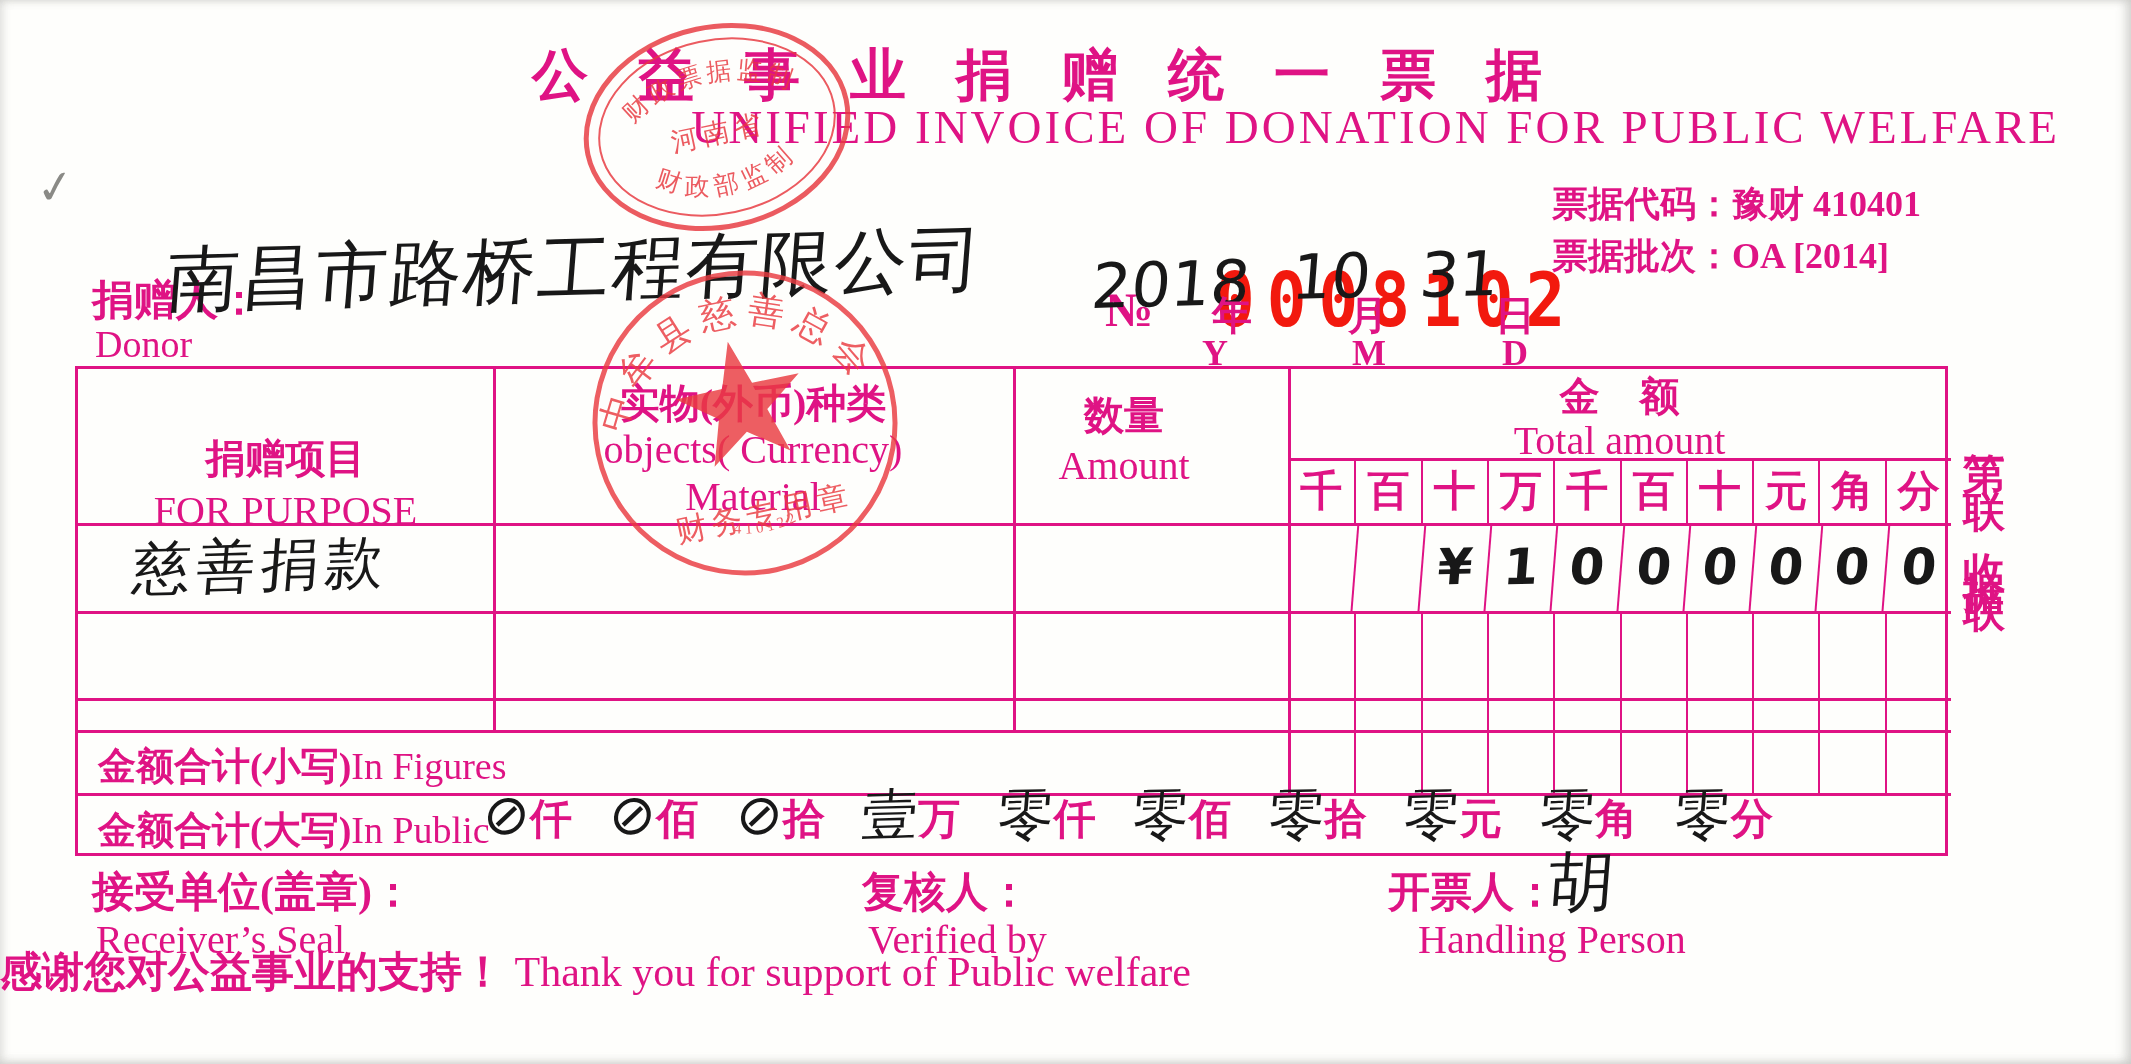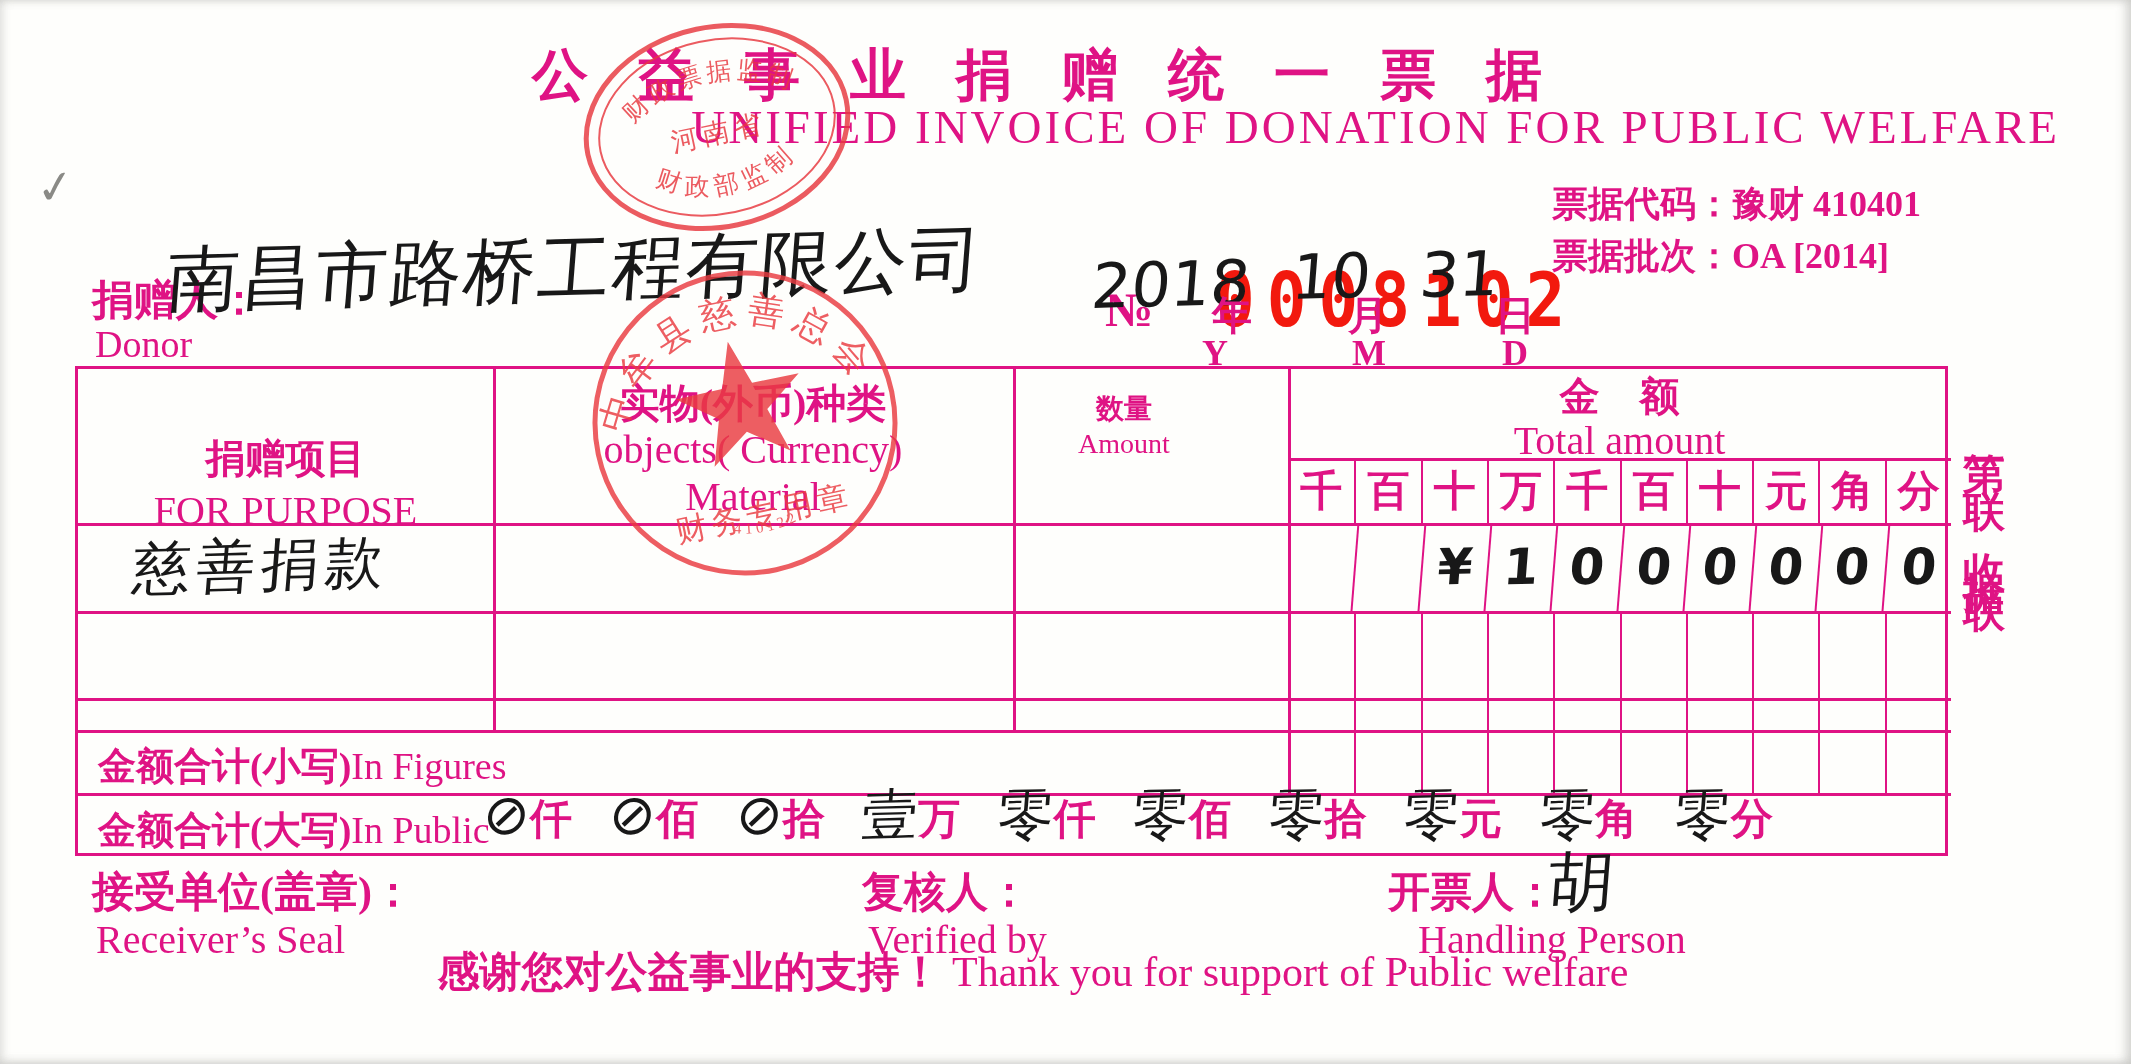--- a/index.html
+++ b/index.html
@@ -58,21 +58,21 @@
   .hl.h1{left:1210px;top:89px;width:663px;}
   .hl.h2{left:0;top:154px;width:1873px;}
   .hl.h3{left:0;top:242px;width:1873px;}
   .hl.h4{left:0;top:329px;width:1873px;}
   .hl.h5{left:0;top:361px;width:1873px;}
   .hl.h6{left:0;top:424px;width:1873px;}
 
   .hdr{position:absolute;text-align:center;font-weight:bold;}
   .c1h{left:0;top:28px;width:415px;font-size:40px;line-height:1.3;margin-top:36px;}
   .c2h{left:415px;top:12px;width:520px;font-size:40px;line-height:1.16;}
-  .c3h{left:935px;top:22px;width:222px;font-size:28px;line-height:1.25;}
+  .c3h{left:935px;top:22px;width:222px;font-size:40px;line-height:1.25;}
   .c4h{left:1210px;top:6px;width:663px;font-size:40px;line-height:1.1;}
   .en{font-weight:normal;}
 
   .amount-grid{
     position:absolute;left:1210px;top:89px;width:663px;height:335px;
     display:grid;grid-template-columns:repeat(10,1fr);grid-template-rows:65px 88px 87px 32px 63px;
   }
   .agc{display:flex;align-items:center;justify-content:center;box-sizing:border-box;}
   .agc.bl{border-left:2.5px solid var(--pink);}
   .agc.dh{font-size:42px;font-weight:bold;color:var(--pink);}
@@ -97,21 +97,21 @@
   .copy-strip .gap{display:inline-block;height:46px;}
 
   
   .f-receiver-cn{left:92px;top:864px;font-size:42px;font-weight:bold;}
   .f-receiver-en{left:96px;top:916px;font-size:40px;}
   .f-verifier-cn{left:862px;top:864px;font-size:42px;font-weight:bold;}
   .f-verifier-en{left:868px;top:916px;font-size:40px;}
   .f-handler-cn{left:1388px;top:864px;font-size:42px;font-weight:bold;}
   .f-handler-en{left:1418px;top:916px;font-size:40px;}
   .f-sign{left:1548px;top:838px;font-size:66px;}
-  .thanks{left:0;top:944px;width:2010px;text-align:center;font-size:42px;font-weight:bold;padding-left:28px;}
+  .thanks{left:0;top:944px;width:2010px;text-align:left;font-size:42px;font-weight:bold;}
   .thanks .en-inline{font-size:42px;}
 
   
   .stamp{opacity:.82;pointer-events:none;}
   .stamp.oval{left:572px;top:12px;transform:rotate(-12deg);}
   .stamp.round{left:580px;top:258px;transform:rotate(-12deg);}
   svg text{font-family:"Liberation Serif","DejaVu Serif",serif;}
 </style>
 </head>
 <body>

